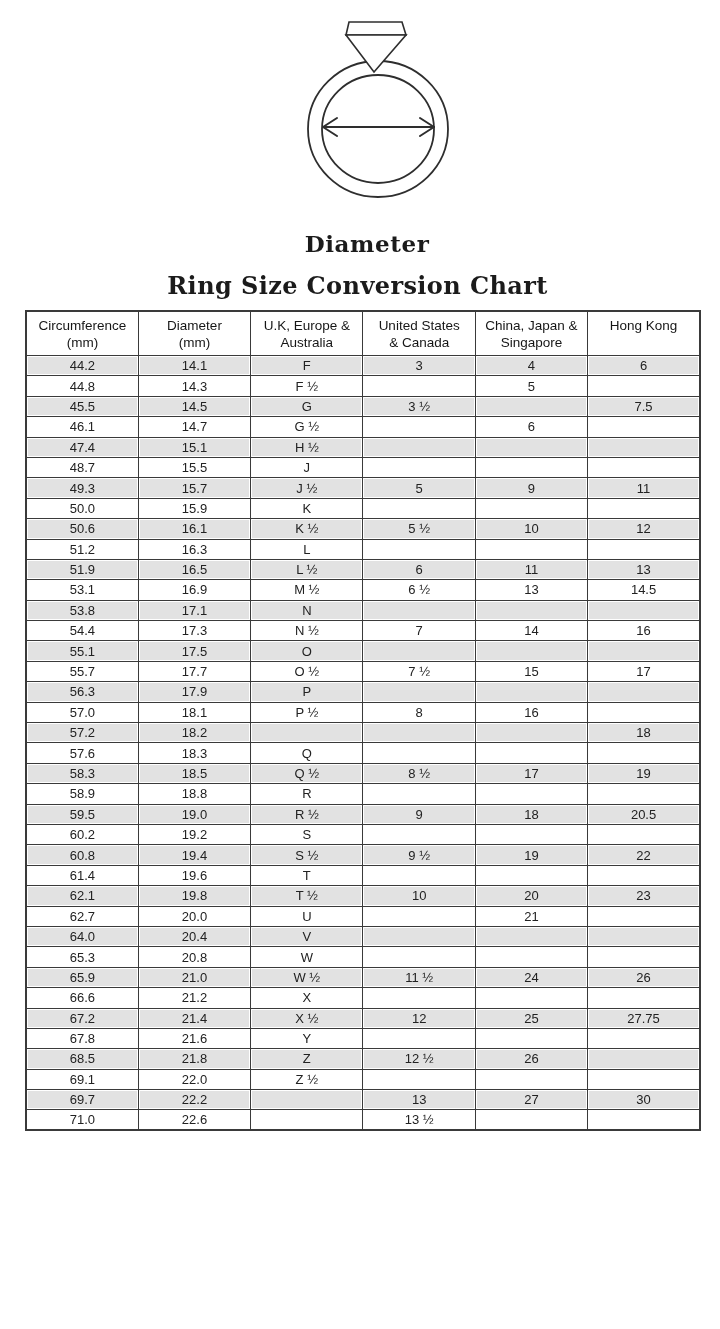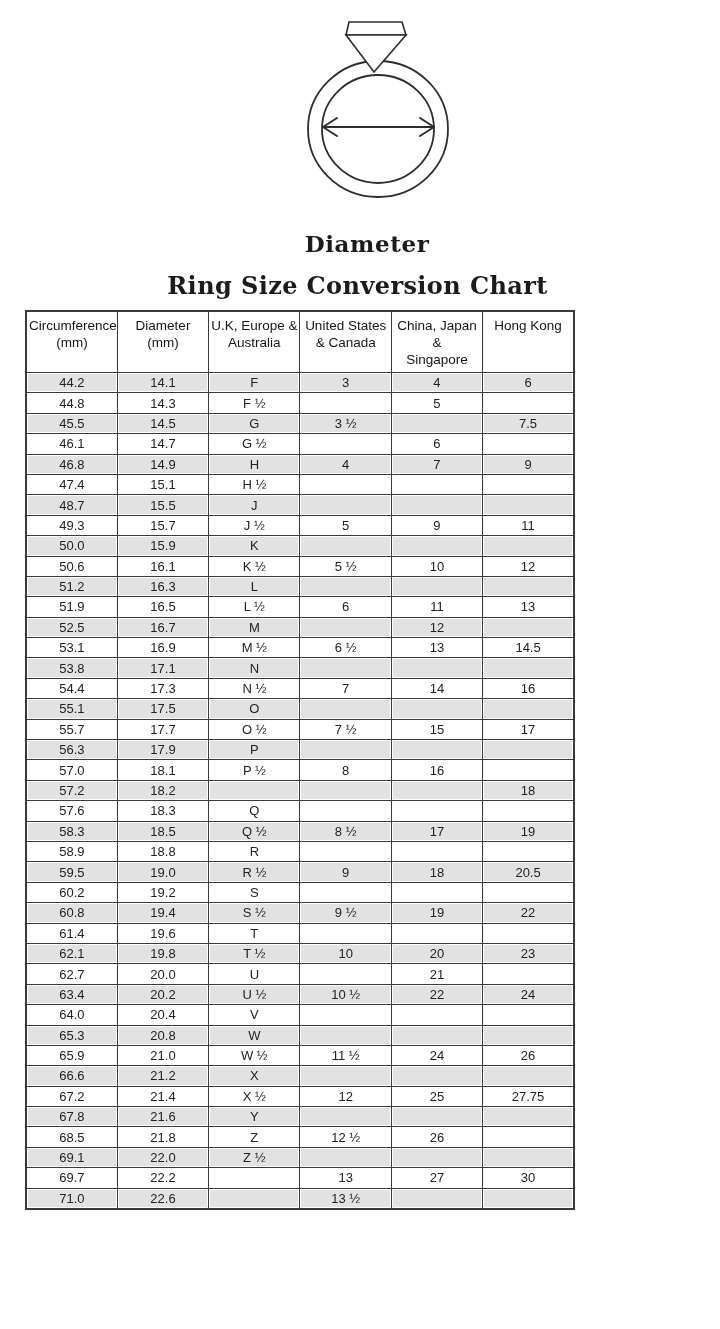--- a/index.html
+++ b/index.html
@@ -31,21 +31,21 @@
     margin:14px 5px 0 0;
     text-align:center;
     font-family:"DejaVu Serif","Liberation Serif",serif;
     font-weight:700;
     font-size:24px;
     letter-spacing:.4px;
     color:#1b1b1b;
   }
   table{
     margin:10px 0 0 25px;
-    width:550px;
+    width:676px;
     border-collapse:collapse;
     table-layout:fixed;
     border:2px solid var(--border);
   }
   th{
     font-size:13.5px;
     font-weight:400;
     line-height:17px;
     padding:5px 2px 4px;
     text-align:center;
@@ -149,28 +149,20 @@
         </tr>
         <tr>
           <td>46.1</td>
           <td>14.7</td>
           <td>G ½</td>
           <td></td>
           <td>6</td>
           <td></td>
         </tr>
         <tr>
-          <td>46.8</td>
-          <td>14.9</td>
-          <td>H</td>
-          <td>4</td>
-          <td>7</td>
-          <td>9</td>
-        </tr>
-        <tr>
           <td>47.4</td>
           <td>15.1</td>
           <td>H ½</td>
           <td></td>
           <td></td>
           <td></td>
         </tr>
         <tr>
           <td>48.7</td>
           <td>15.5</td>
@@ -213,28 +205,20 @@
         </tr>
         <tr>
           <td>51.9</td>
           <td>16.5</td>
           <td>L ½</td>
           <td>6</td>
           <td>11</td>
           <td>13</td>
         </tr>
         <tr>
-          <td>52.5</td>
-          <td>16.7</td>
-          <td>M</td>
-          <td></td>
-          <td>12</td>
-          <td></td>
-        </tr>
-        <tr>
           <td>53.1</td>
           <td>16.9</td>
           <td>M ½</td>
           <td>6 ½</td>
           <td>13</td>
           <td>14.5</td>
         </tr>
         <tr>
           <td>53.8</td>
           <td>17.1</td>
@@ -357,28 +341,20 @@
         </tr>
         <tr>
           <td>62.7</td>
           <td>20.0</td>
           <td>U</td>
           <td></td>
           <td>21</td>
           <td></td>
         </tr>
         <tr>
-          <td>63.4</td>
-          <td>20.2</td>
-          <td>U ½</td>
-          <td>10 ½</td>
-          <td>22</td>
-          <td>24</td>
-        </tr>
-        <tr>
           <td>64.0</td>
           <td>20.4</td>
           <td>V</td>
           <td></td>
           <td></td>
           <td></td>
         </tr>
         <tr>
           <td>65.3</td>
           <td>20.8</td>

